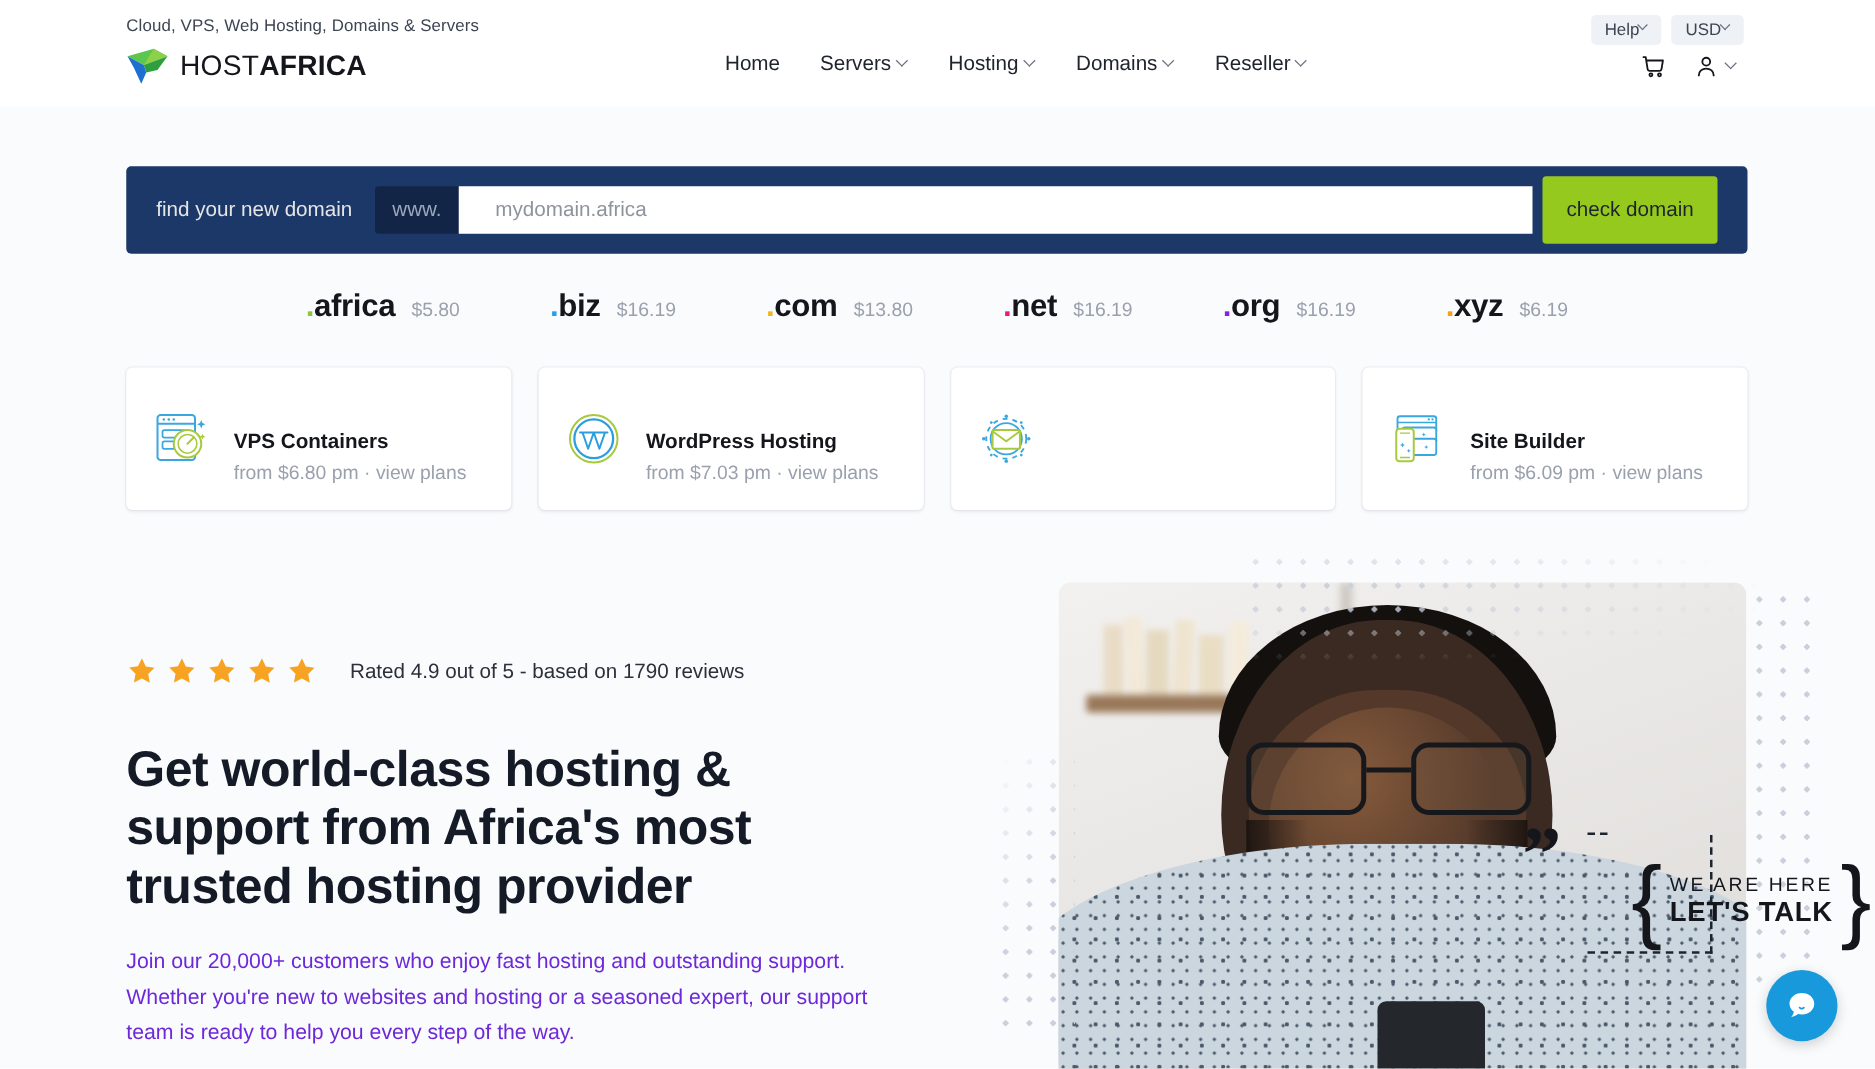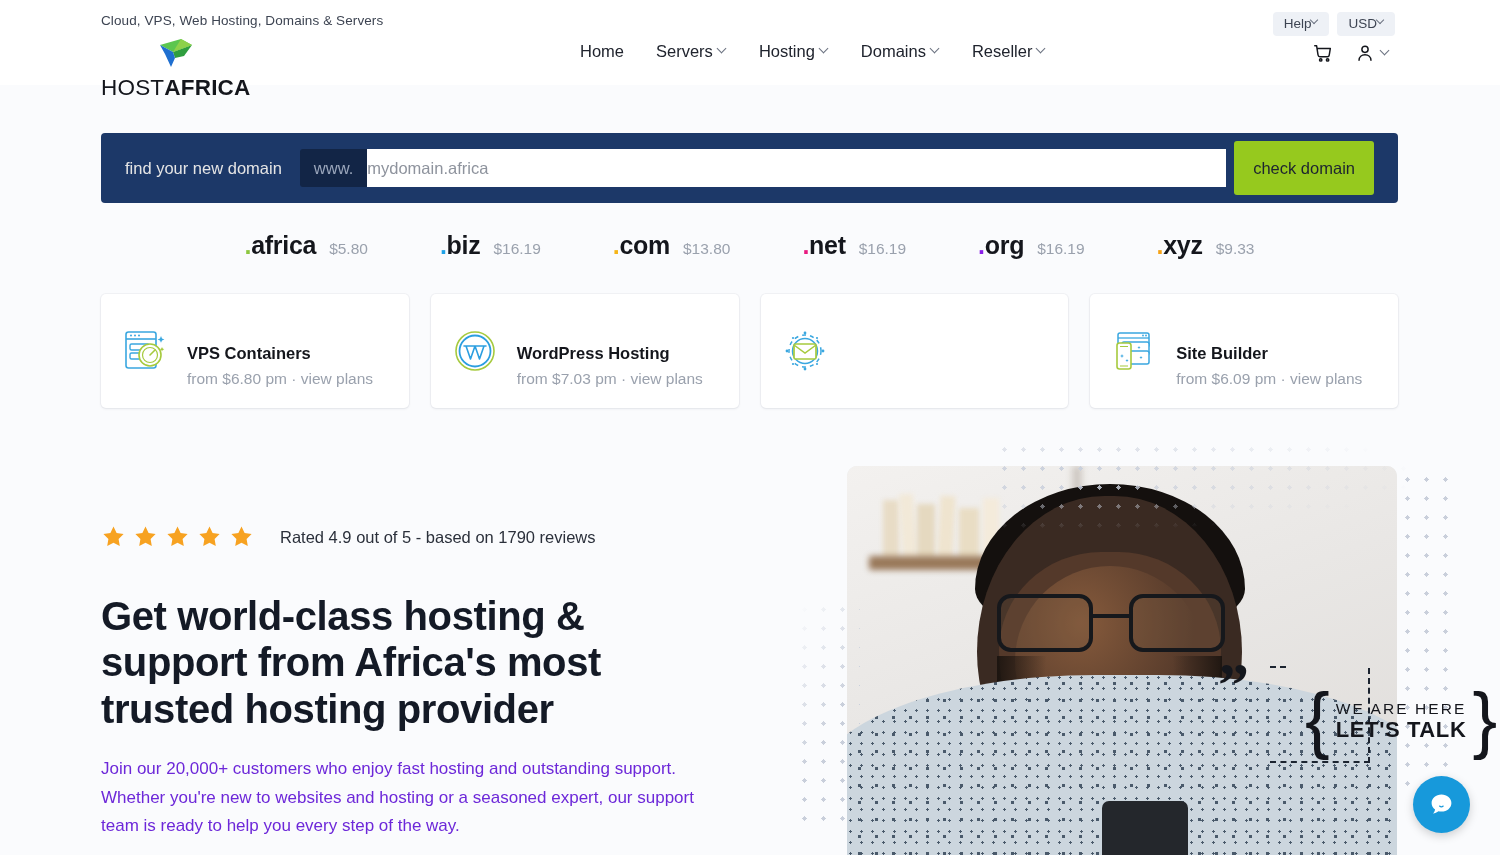--- a/index.html
+++ b/index.html
@@ -15,21 +15,21 @@
   .header {
     position: absolute; top: 0; left: 0; width: 1500px; height: 85px;
     background: #ffffff; z-index: 40;
   }
   .tagline {
     position: absolute; left: 101px; top: 13px;
     font-size: 13.5px; color: #3d4452; letter-spacing: .1px; white-space: nowrap;
   }
   .logo-wrap {
     position: absolute; left: 101px; top: 38px;
-    display: flex; align-items: center; gap: 9px; flex-direction: column;
+    display: flex; align-items: center; gap: 9px;
   }
   .logo-mark { width: 34px; height: 30px; display: block; }
   .logo-text { font-size: 22.5px; letter-spacing: .2px; color: #14161c; line-height: 1; }
   .logo-text .thin { font-weight: 400; }
   .logo-text .bold { font-weight: 700; }
 
   .nav {
     position: absolute; left: 580px; top: 42px;
     display: flex; align-items: center; gap: 0px;
   }
@@ -67,21 +67,21 @@
   }
   .domain-label { color: #e5e5e5; font-size: 16.5px; margin-right: 18px; white-space: nowrap; }
   .www-box {
     background: #122546; color: #9aa6bb; font-size: 16.5px;
     height: 38px; display: flex; align-items: center; padding: 0 14px;
     border-radius: 3px 0 0 3px;
   }
   .domain-input {
     flex: 1; height: 38px; border: none; outline: none;
     font-size: 16.5px; font-family: "Liberation Sans", sans-serif;
-    color: #2b303b; padding: 0 0; background: #ffffff;
+    color: #2b303b; padding: 0 29px; background: #ffffff;
   }
   .domain-input::placeholder { color: #8e939d; }
   .check-btn {
     background: #96c91e; color: #1d2430; border: none; cursor: pointer;
     height: 54px; padding: 0 19px; font-size: 16.5px; border-radius: 3px;
     font-family: "Liberation Sans", sans-serif; margin-left: 8px; white-space: nowrap;
   }
 
   
   .tld-row {
@@ -365,21 +365,21 @@
           <span class="tld-dot" style="color:#8a1fe8">.</span>
           <span>org</span>
         </span>
       <span class="tld-price">$16.19</span>
     </div>
     <div class="tld-item">
       <span class="tld-name">
           <span class="tld-dot" style="color:#f5a217">.</span>
           <span>xyz</span>
         </span>
-      <span class="tld-price">$9.33</span>
+      <span class="tld-price">$6.19</span>
     </div>
   </div>
 
   <div class="cards">
 
     <div class="card">
       <div class="card-icon">
         <svg width="50" height="48" viewBox="0 0 50 48" fill="none">
           <rect x="6" y="5" width="30" height="36" rx="2.5" stroke="#3aa7e0" stroke-width="1.6"></rect>
           <path d="M6 12h30" stroke="#3aa7e0" stroke-width="1.6"></path>

